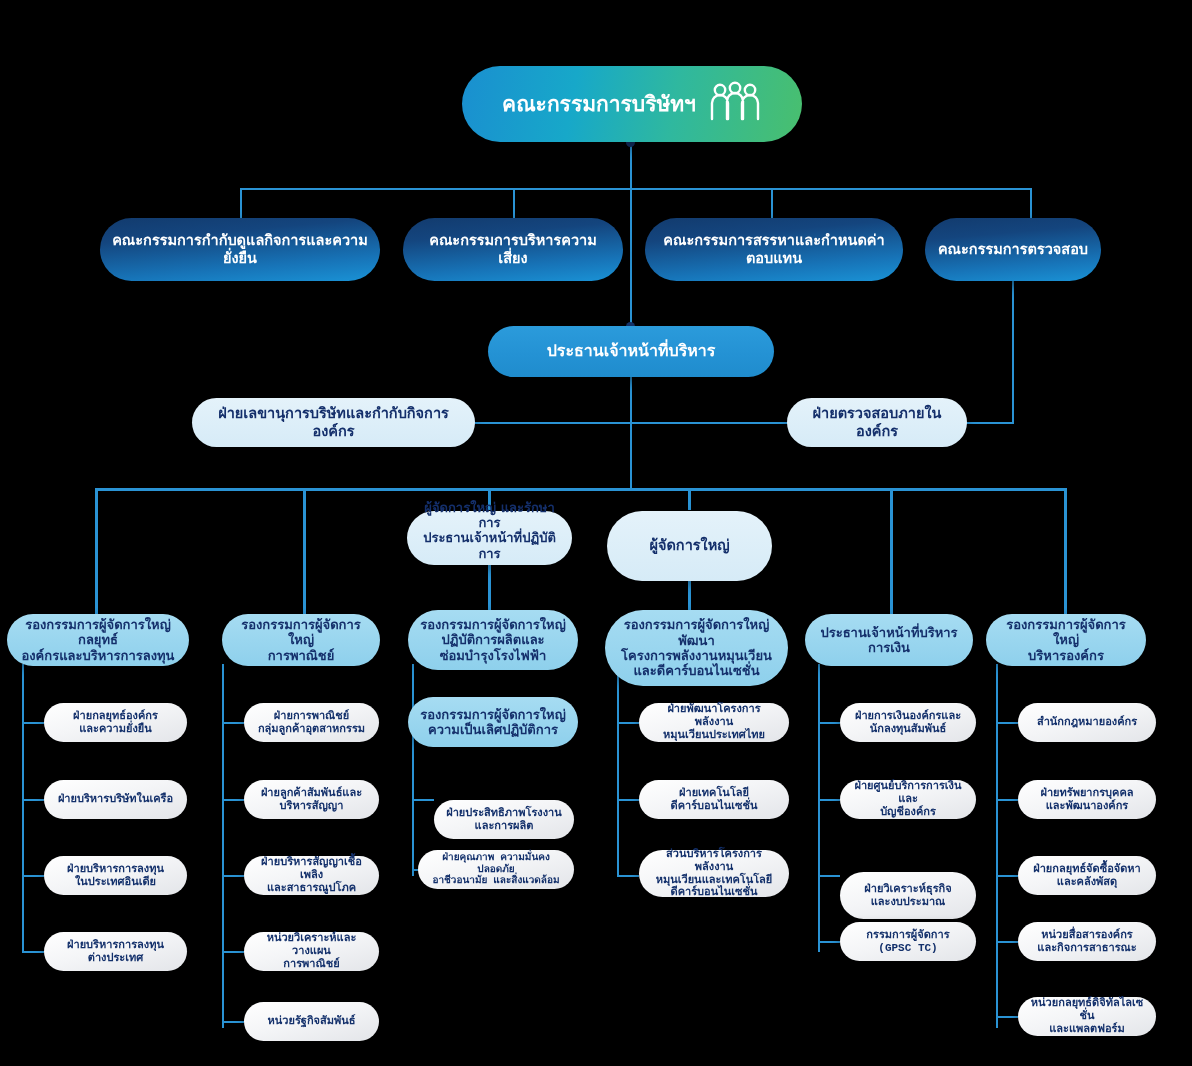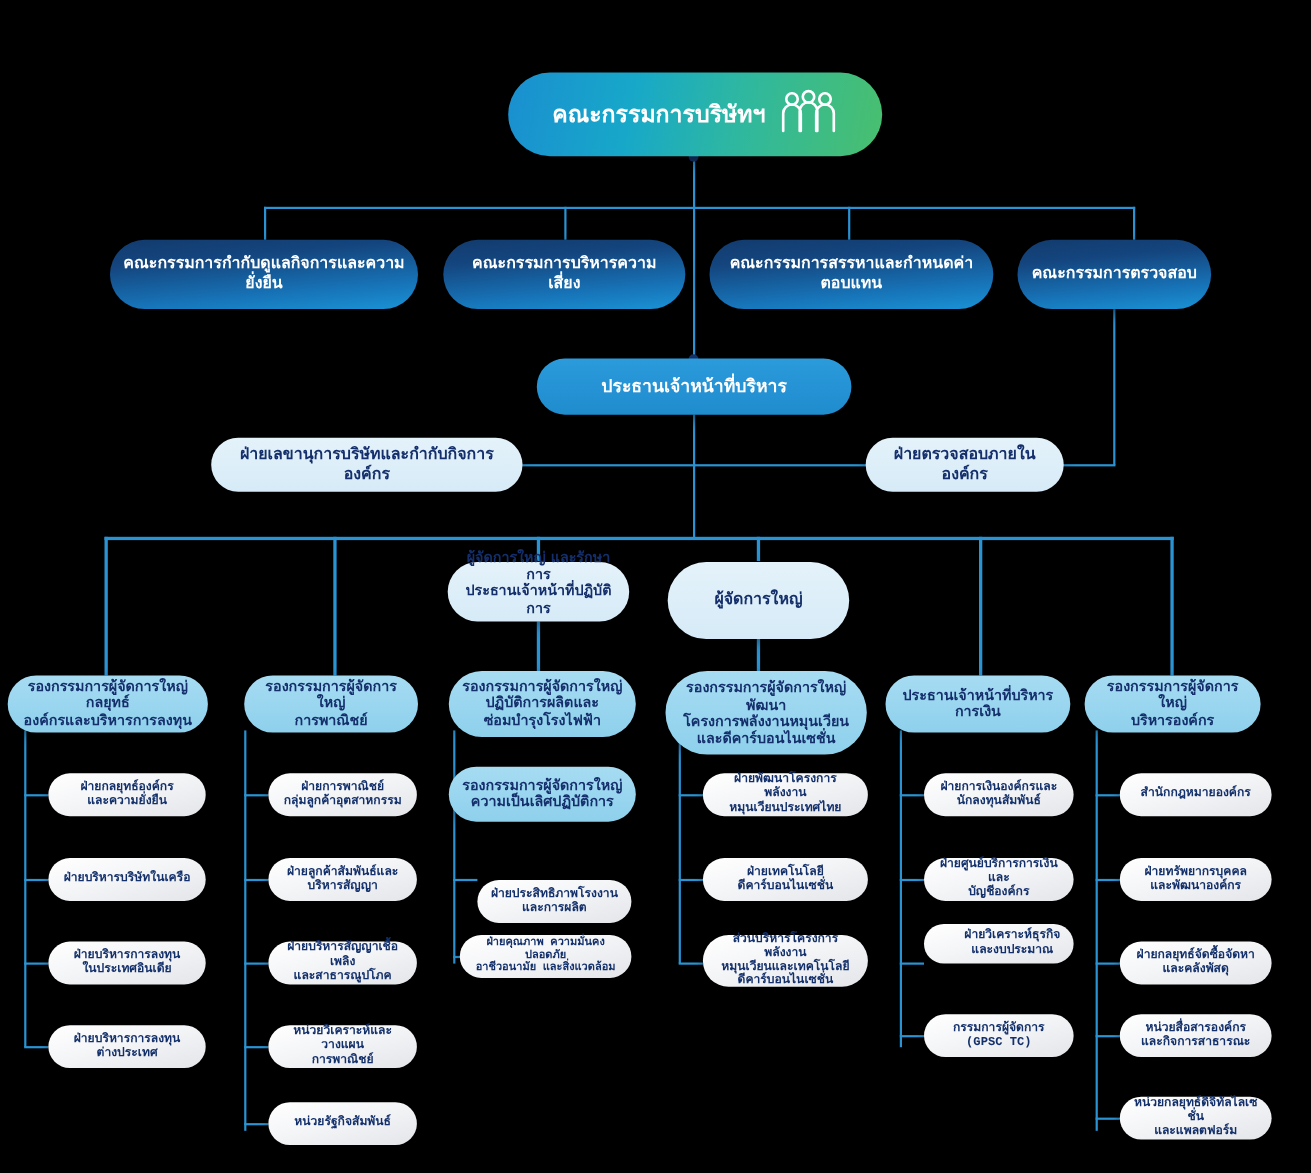--- a/index.html
+++ b/index.html
@@ -302,21 +302,21 @@
   <div class="node n-leaf" style="left:639px; top:850px; width:150px; height:47px;">
       <span>ส่วนบริหารโครงการพลังงาน<br>หมุนเวียนและเทคโนโลยี<br>ดีคาร์บอนไนเซชั่น</span>
     </div>
 
   <div class="node n-leaf" style="left:840px; top:703px; width:136px; height:39px;">
       <span>ฝ่ายการเงินองค์กรและ<br>นักลงทุนสัมพันธ์</span>
     </div>
   <div class="node n-leaf" style="left:840px; top:780px; width:136px; height:39px;">
       <span>ฝ่ายศูนย์บริการการเงินและ<br>บัญชีองค์กร</span>
     </div>
-  <div class="node n-leaf" style="left:840px; top:840px; width:136px; height:36px;justify-content:flex-end;">
+  <div class="node n-leaf" style="left:840px; top:872px; width:136px; height:47px;">
       <span>ฝ่ายวิเคราะห์ธุรกิจ<br>และงบประมาณ</span>
     </div>
   <div class="node n-leaf" style="left:840px; top:922px; width:136px; height:39px;">
       <span>กรรมการผู้จัดการ<br>(GPSC TC)</span>
     </div>
 
   <div class="node n-leaf" style="left:1018px; top:703px; width:138px; height:39px;">
       <span>สำนักกฎหมายองค์กร</span>
     </div>
   <div class="node n-leaf" style="left:1018px; top:780px; width:138px; height:39px;">

